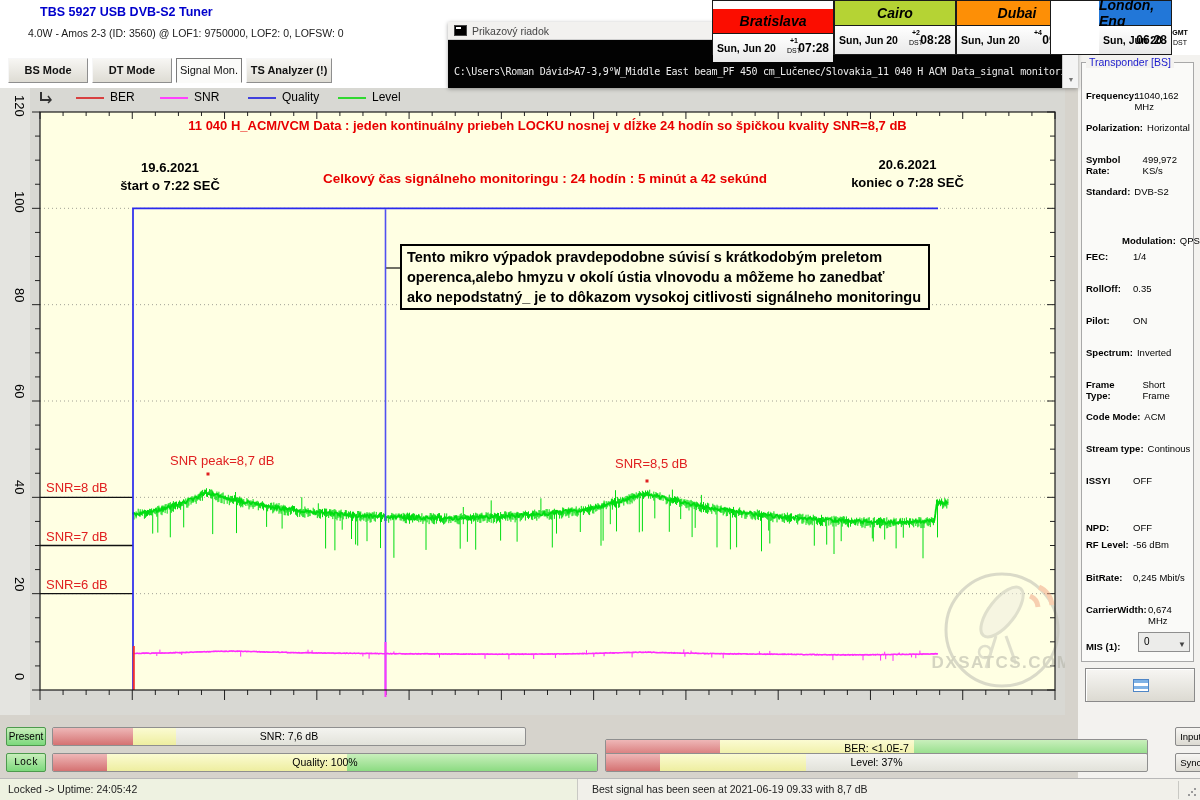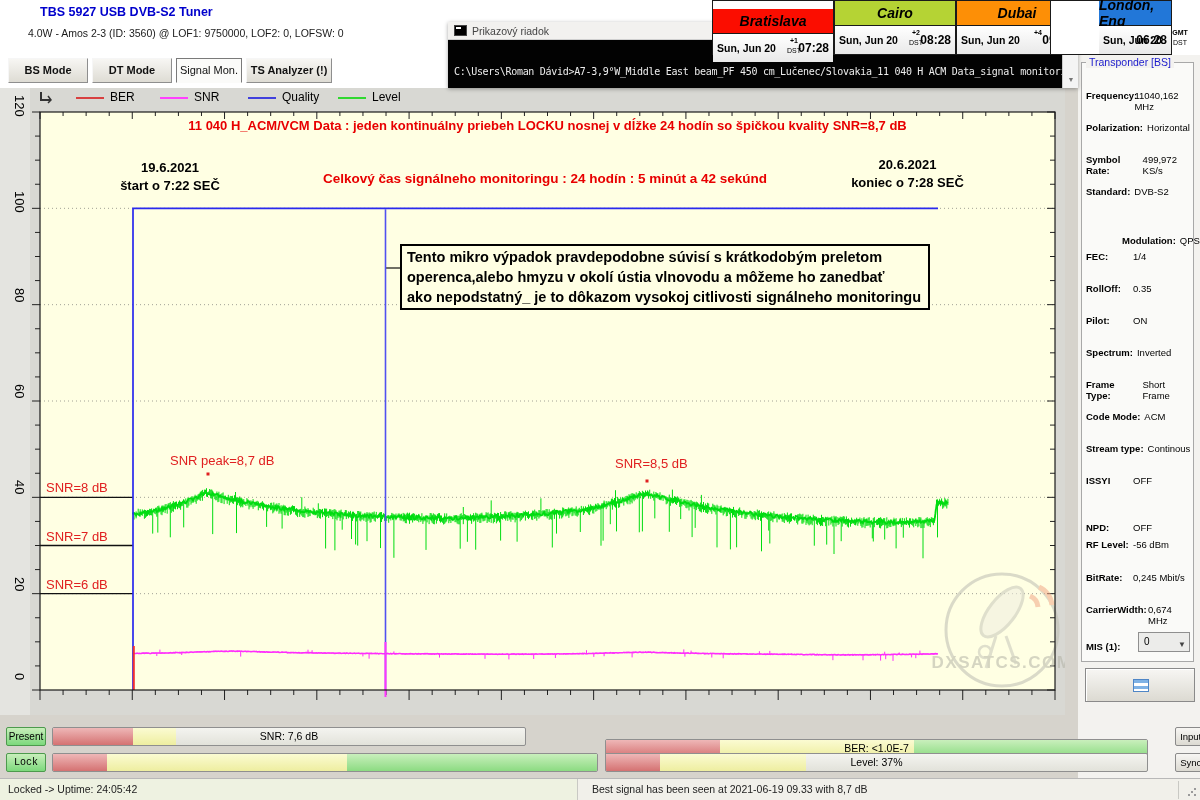--- a/index.html
+++ b/index.html
@@ -457,20 +457,21 @@
 <div id="meters">
     <div class="meter" style="left: 52px; top: 727px; width: 474px;">
       <div class="seg seg-red" style="left: 0%; width: 17%;"></div>
       <div class="seg seg-yellow" style="left: 17%; width: 9%;"></div>
       <div class="mlabel">SNR: 7,6 dB</div>
     </div>
     <div class="meter" style="left: 52px; top: 753px; width: 546px;">
       <div class="seg seg-red" style="left: 0%; width: 10%;"></div>
       <div class="seg seg-yellow" style="left: 10%; width: 44%;"></div>
       <div class="seg seg-green" style="left: 54%; width: 46%;"></div>
+      <div class="mlabel">Quality: 100%</div>
     </div>
     <div class="meter" style="left: 605px; top: 727px; width: 543px; margin-top: 12px;">
       <div class="seg seg-red" style="left: 0%; width: 21%;"></div>
       <div class="seg seg-yellow" style="left: 21%; width: 36%;"></div>
       <div class="seg seg-green" style="left: 57%; width: 43%;"></div>
       <div class="mlabel">BER: &lt;1.0E-7</div>
     </div>
     <div class="meter" style="left: 605px; top: 753px; width: 543px;">
       <div class="seg seg-red" style="left: 0%; width: 10%;"></div>
       <div class="seg seg-yellow" style="left: 10%; width: 27%;"></div>

